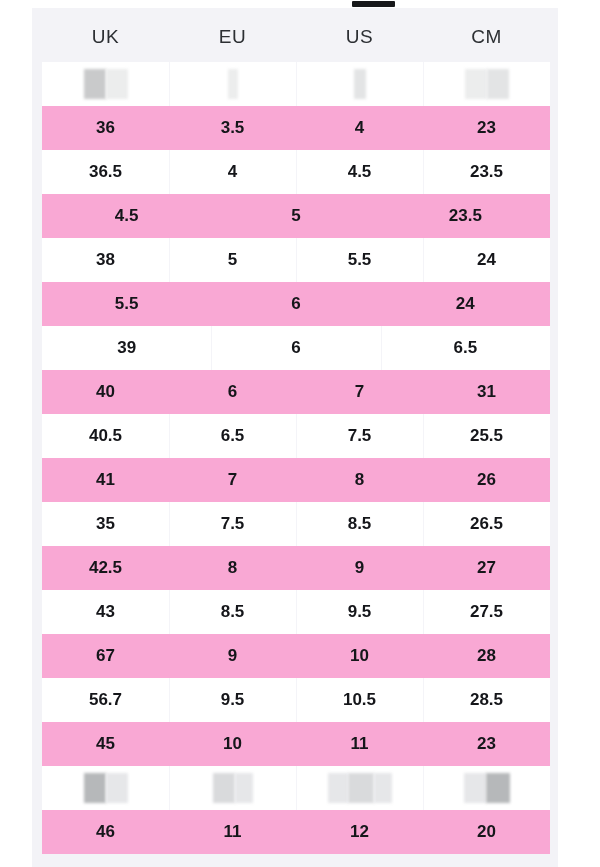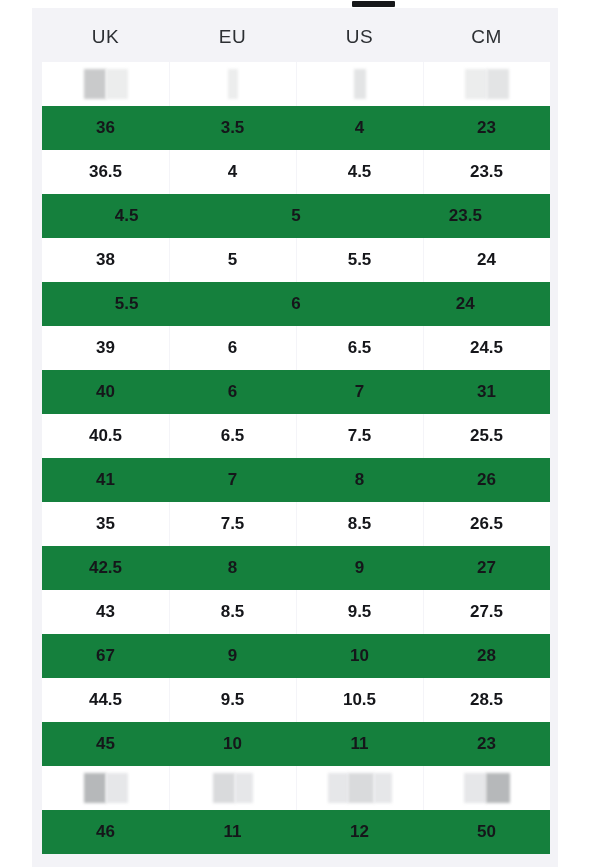--- a/index.html
+++ b/index.html
@@ -68,21 +68,21 @@
     top: 62px;
     width: 508px;
   }
   .row {
     position: relative;
     height: 44px;
     display: flex;
     align-items: center;
   }
   .row.white { background: #ffffff; }
-  .row.grey  { background: #15803d; }
+  .row.grey  { background: #f9a8d4; }
 
   .cell {
     flex: 1 1 0;
     text-align: center;
     font-size: 17px;
     font-weight: 700;
     color: #15161a;
     position: relative;
     height: 100%;
     display: flex;
@@ -185,21 +185,20 @@
       </div>
       <div class="row grey">
         <div class="cell">5.5</div>
         <div class="cell">6</div>
         <div class="cell">24</div>
       </div>
       <div class="row white">
         <div class="cell">39</div>
         <div class="cell">6</div>
         <div class="cell">6.5</div>
-        <div class="cell">24.5</div>
       </div>
       <div class="row grey">
         <div class="cell">40</div>
         <div class="cell">6</div>
         <div class="cell">7</div>
         <div class="cell">31</div>
       </div>
       <div class="row white">
         <div class="cell">40.5</div>
         <div class="cell">6.5</div>
@@ -230,21 +229,21 @@
         <div class="cell">9.5</div>
         <div class="cell">27.5</div>
       </div>
       <div class="row grey">
         <div class="cell">67</div>
         <div class="cell">9</div>
         <div class="cell">10</div>
         <div class="cell">28</div>
       </div>
       <div class="row white">
-        <div class="cell">44.5</div>
+        <div class="cell">56.7</div>
         <div class="cell">9.5</div>
         <div class="cell">10.5</div>
         <div class="cell">28.5</div>
       </div>
       <div class="row grey">
         <div class="cell">45</div>
         <div class="cell">10</div>
         <div class="cell">11</div>
         <div class="cell">23</div>
       </div>
@@ -272,17 +271,17 @@
           <div class="blur-wrap">
             <div class="blk d3" style="width: 22px;"></div>
             <div class="blk d1" style="width: 24px;"></div>
           </div>
         </div>
       </div>
       <div class="row grey">
         <div class="cell">46</div>
         <div class="cell">11</div>
         <div class="cell">12</div>
-        <div class="cell">50</div>
+        <div class="cell">20</div>
       </div>
     </div>
 
 </div>
 
 </body></html>

